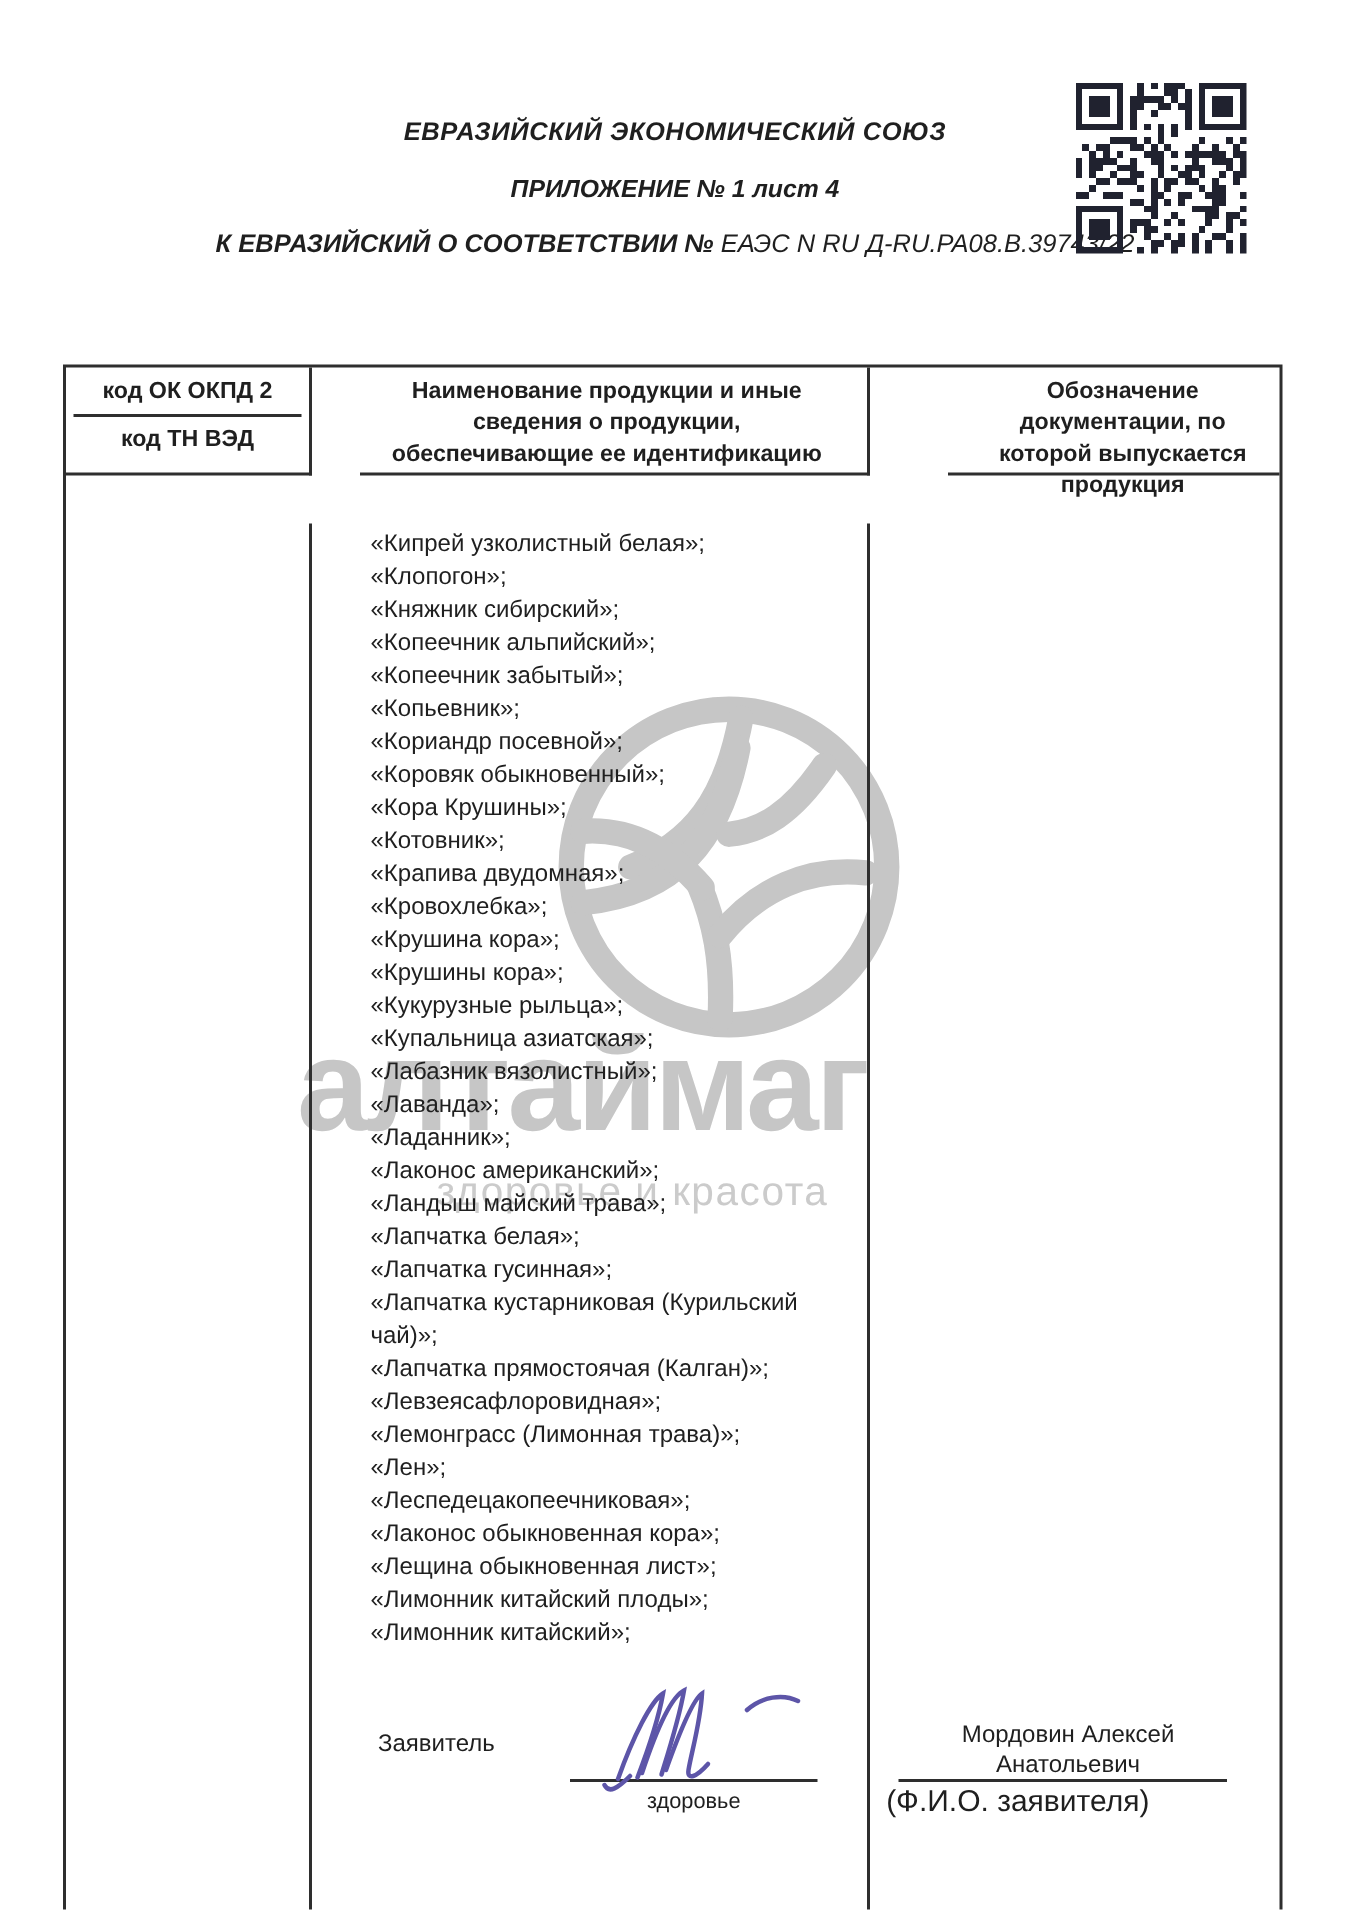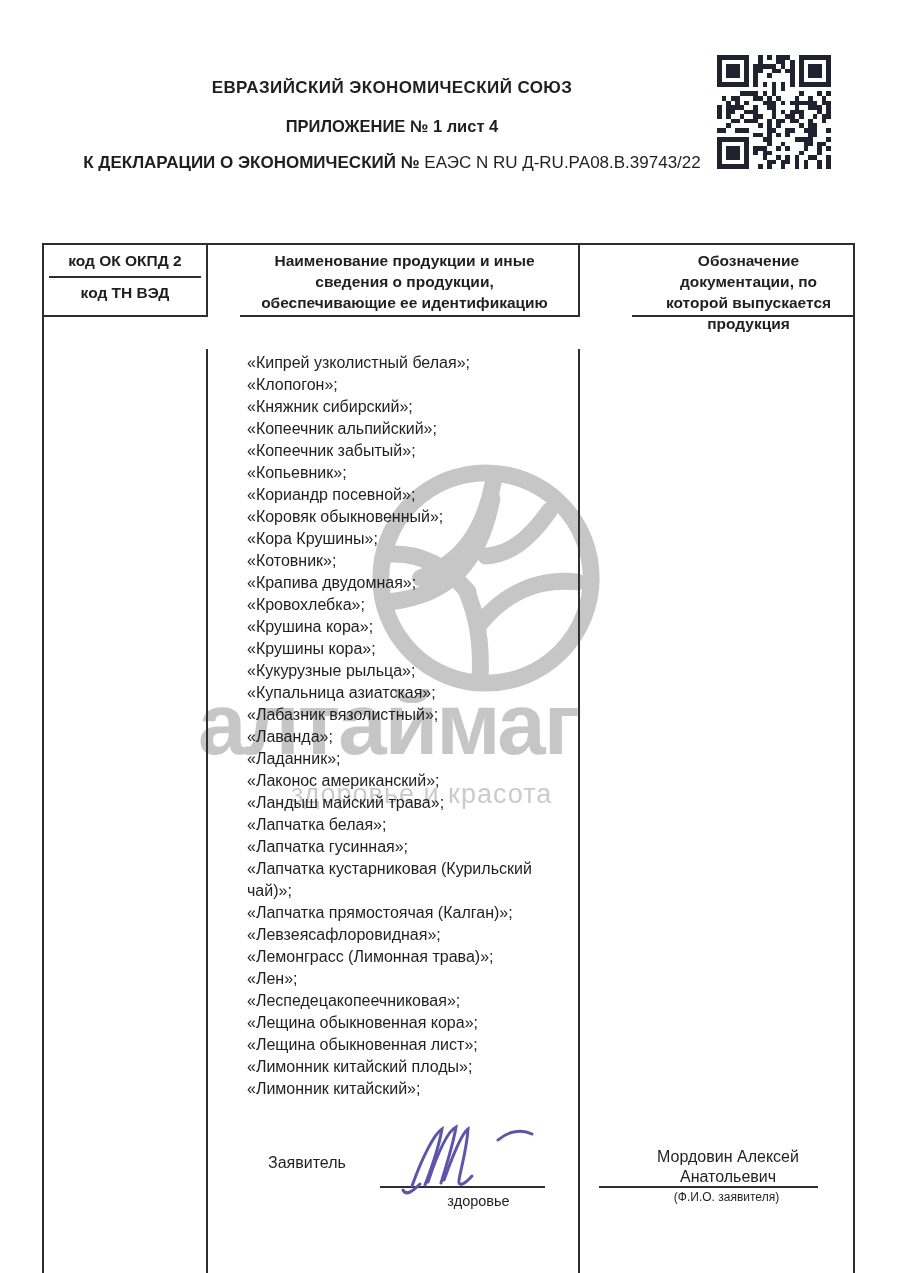--- a/index.html
+++ b/index.html
@@ -5,21 +5,21 @@
   html,body{margin:0;padding:0;}
   body{
     width:900px;height:1273px;position:relative;overflow:hidden;
     background:#ffffff;
     font-family:"Liberation Sans","DejaVu Sans",sans-serif;
     color:var(--ink,#1f1f1f);
   }
   .abs{position:absolute;}
 
   
-  .hdr{left:0;width:784px;text-align:center;font-weight:700;z-index:2;}
+  .hdr{left:0;width:900px;text-align:center;font-weight:700;z-index:2;font-style:italic;}
   .hdr-1{top:78px;font-size:17px;letter-spacing:.4px;}
   .hdr-2{top:117px;font-size:16.5px;}
   .hdr-3{top:153px;font-size:17px;}
   .hdr-3 .num{font-weight:400;}
 
   
   .qr{left:717px;top:55px;width:114px;height:114px;z-index:3;}
   .qr svg{width:100%;height:100%;display:block;shape-rendering:crispEdges;}
 
   
@@ -40,28 +40,28 @@
   .cb{border-bottom:2px solid var(--border,#2e2e2e);}
   .cr{border-right:2px solid var(--border,#2e2e2e);}
   .th{font-weight:700;font-size:15.5px;line-height:21px;text-align:center;padding-top:5px;}
   .c1h .split{border-top:2px solid var(--border,#2e2e2e);width:94%;margin:5px auto 4px auto;}
   .c2h{padding-left:18px;padding-right:27px;}
   .c3h{padding-left:24px;padding-right:12px;margin-left:20px;}
   .products{padding:3px 4px 0 7px;font-size:16px;line-height:22px;}
   .product-line{white-space:normal;}
 
   
-  .ft{z-index:2;font-size:16px;margin-left:16px;}
+  .ft{z-index:2;font-size:16px;}
   .applicant{left:252px;top:1154px;}
   .sig-img{left:398px;top:1122px;width:160px;height:76px;z-index:3;}
   .sig-line{left:380px;top:1186px;width:165px;border-top:2px solid var(--border,#2e2e2e);}
   .sig-cap{left:380px;top:1193px;width:165px;text-align:center;font-size:14.5px;}
   .name-block{left:606px;top:1147px;width:212px;text-align:center;font-size:16px;line-height:20px;}
   .name-line{left:599px;top:1186px;width:219px;border-top:2px solid var(--border,#2e2e2e);}
-  .name-cap{left:601px;top:1190px;width:219px;text-align:center;font-size:12px;}
+  .name-cap{left:569px;top:1190px;width:219px;text-align:center;font-size:20px;}
 </style>
 </head>
 <body>
 
 <div class="abs wm wm-logo">
   <svg viewBox="0 0 260 260" width="258" height="258">
     <g fill="none" stroke="var(--wm,#c6c6c6)" stroke-width="17" stroke-linecap="round">
       <circle cx="130" cy="130" r="106"></circle>
       <path d="M138 30 C 128 84 106 114 64 130"></path>
       <path d="M32 154 C 94 148 124 112 136 50"></path>
@@ -70,21 +70,21 @@
       <path d="M124 176 C 150 144 184 130 222 134"></path>
       <path d="M194 62 C 172 94 152 106 130 108"></path>
     </g>
   </svg>
 </div>
 <div class="abs wm wm-brand">алтаймаг</div>
 <div class="abs wm wm-tag">здоровье и красота</div>
 
 <div class="abs hdr hdr-1">ЕВРАЗИЙСКИЙ ЭКОНОМИЧЕСКИЙ СОЮЗ</div>
 <div class="abs hdr hdr-2">ПРИЛОЖЕНИЕ № 1 лист 4</div>
-<div class="abs hdr hdr-3"><span>К ДЕКЛАРАЦИИ О ЭКОНОМИЧЕСКИЙ №</span> <span class="num">ЕАЭС N RU Д-RU.РА08.В.39743/22</span></div>
+<div class="abs hdr hdr-3"><span>К ЕВРАЗИЙСКИЙ О СООТВЕТСТВИИ №</span> <span class="num">ЕАЭС N RU Д-RU.РА08.В.39743/22</span></div>
 
 <div class="abs qr">
   <svg viewBox="0 0 25 25">
       <g fill="#20222f">
         <path d="M0 0h7v7h-7z M1 1v5h5v-5z" fill-rule="evenodd"></path>
         <rect x="2" y="2" width="3" height="3"></rect>
         <path d="M18 0h7v7h-7z M19 1v5h5v-5z" fill-rule="evenodd"></path>
         <rect x="20" y="2" width="3" height="3"></rect>
         <path d="M0 18h7v7h-7z M1 19v5h5v-5z" fill-rule="evenodd"></path>
         <rect x="2" y="20" width="3" height="3"></rect>
@@ -318,21 +318,21 @@
       <div class="product-line">«Лаконос американский»;</div>
       <div class="product-line">«Ландыш майский трава»;</div>
       <div class="product-line">«Лапчатка белая»;</div>
       <div class="product-line">«Лапчатка гусинная»;</div>
       <div class="product-line">«Лапчатка кустарниковая (Курильский чай)»;</div>
       <div class="product-line">«Лапчатка прямостоячая (Калган)»;</div>
       <div class="product-line">«Левзеясафлоровидная»;</div>
       <div class="product-line">«Лемонграсс (Лимонная трава)»;</div>
       <div class="product-line">«Лен»;</div>
       <div class="product-line">«Леспедецакопеечниковая»;</div>
-      <div class="product-line">«Лещина обыкновенная кора»;</div>
+      <div class="product-line">«Лаконос обыкновенная кора»;</div>
       <div class="product-line">«Лещина обыкновенная лист»;</div>
       <div class="product-line">«Лимонник китайский плоды»;</div>
       <div class="product-line">«Лимонник китайский»;</div>
     </div>
   <div class="cell"></div>
 </div>
 
 <div class="abs ft applicant">Заявитель</div>
 
 <div class="abs sig-img">

